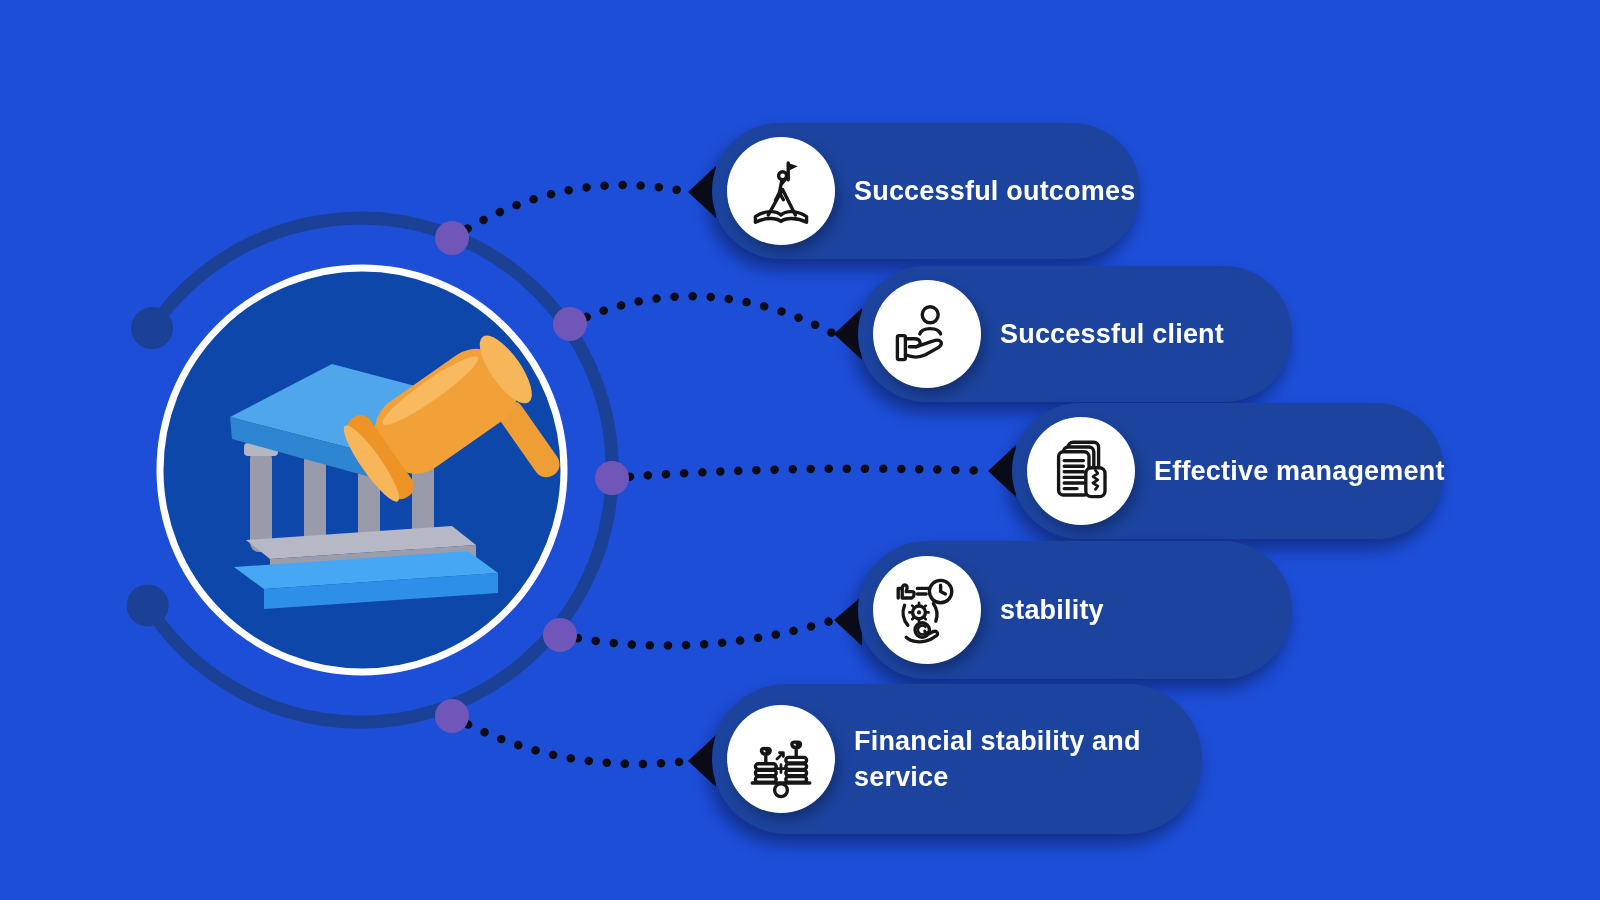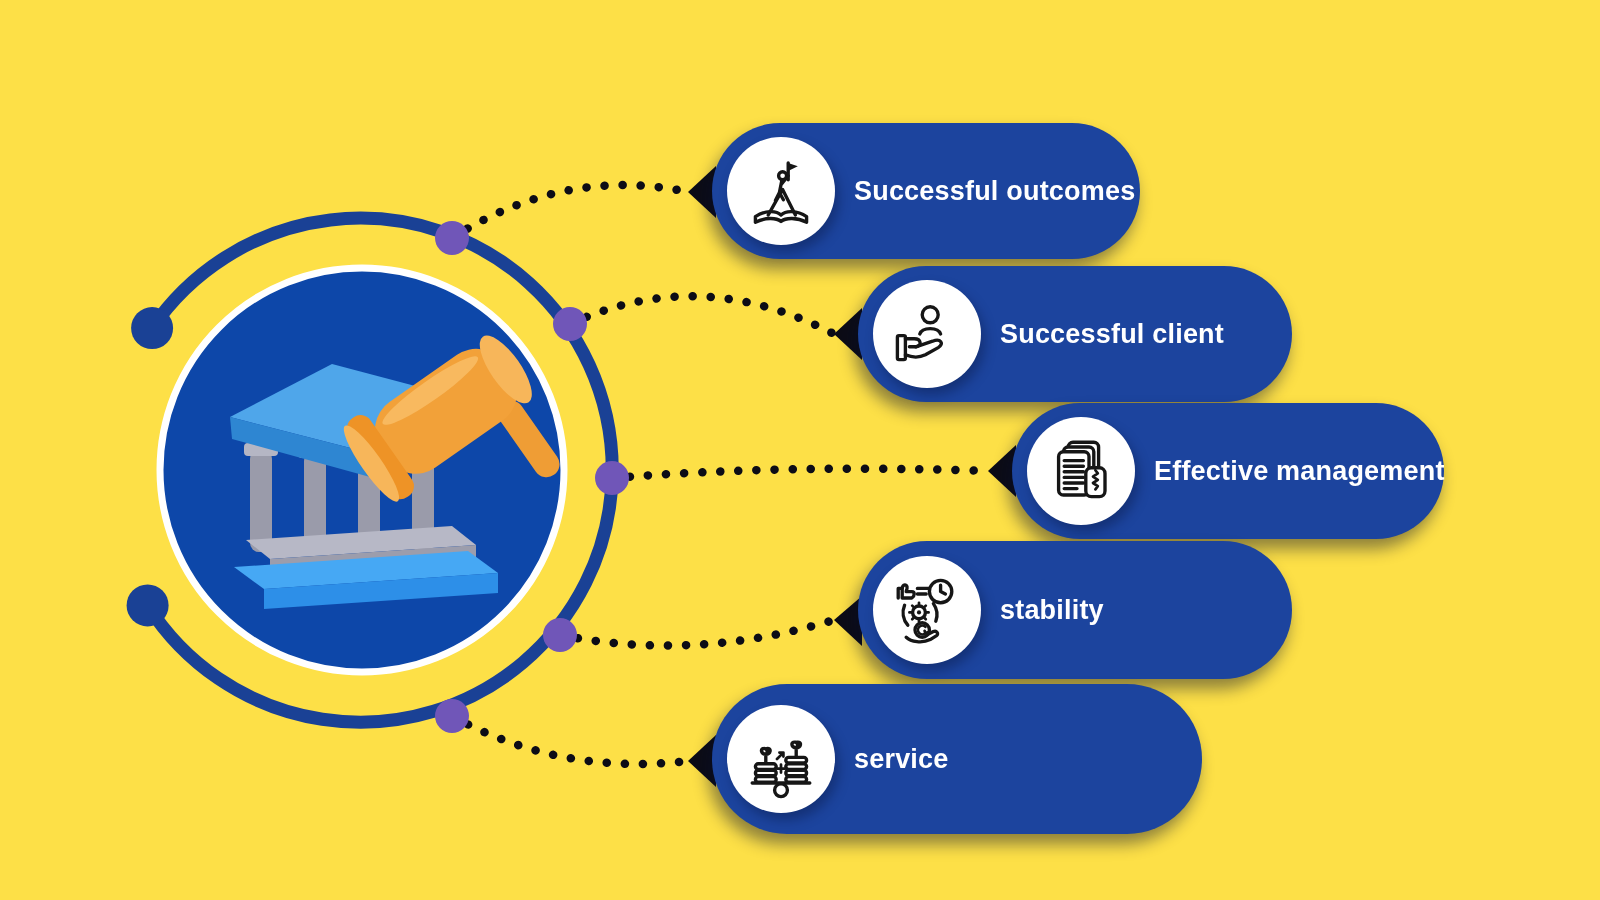--- a/index.html
+++ b/index.html
@@ -1,18 +1,18 @@
 <!DOCTYPE html>
 <html><head>
 <meta charset="utf-8">
 <style>
   html,body{margin:0;padding:0;background:#47714e;}
   .stage{
     position:relative;width:1600px;height:900px;overflow:hidden;
-    background:#fde047;font-family:"Liberation Sans",sans-serif;
+    background:#1d4ed8;font-family:"Liberation Sans",sans-serif;
   }
   svg.canvas{position:absolute;left:0;top:0;width:1600px;height:900px;}
   .pill{
     position:absolute;background:#1c449e;border-radius:90px;
     box-shadow:-4px 10px 16px rgba(6,14,45,.45);
   }
   .badge{
     position:absolute;left:15px;top:50%;transform:translateY(-50%);
     width:108px;height:108px;border-radius:50%;background:#ffffff;
     box-shadow:4px 7px 12px rgba(6,14,45,.35);
@@ -184,17 +184,18 @@
         <rect class="ico" x="56" y="64" width="26" height="7" rx="3.5"></rect>
         <rect class="ico" x="56" y="72" width="26" height="7" rx="3.5"></rect>
         <path class="ico" d="M31,55 V44 M31,44 C25,44 23,36 30,37 C34,38 33,43 31,44 M31,44 C37,44 39,36 32,37"></path>
         <path class="ico" d="M69,47 V36 M69,36 C63,36 61,28 68,29 C72,30 71,35 69,36 M69,36 C75,36 77,28 70,29"></path>
         <path class="ico" style="stroke-width:3.4" d="M45,50 L53,42 M53,42 h-5 M53,42 v5 M50,57 v10 M45,62 h10"></path>
         <path class="ico" d="M14,80 H86"></path>
         <circle class="ico-white" cx="50" cy="89" r="8"></circle>
       </svg>
     </div>
     <div class="label">
+      <span>Financial stability and</span>
         <span>service</span>
     </div>
   </div>
 
 </div>
 
 </body></html>

